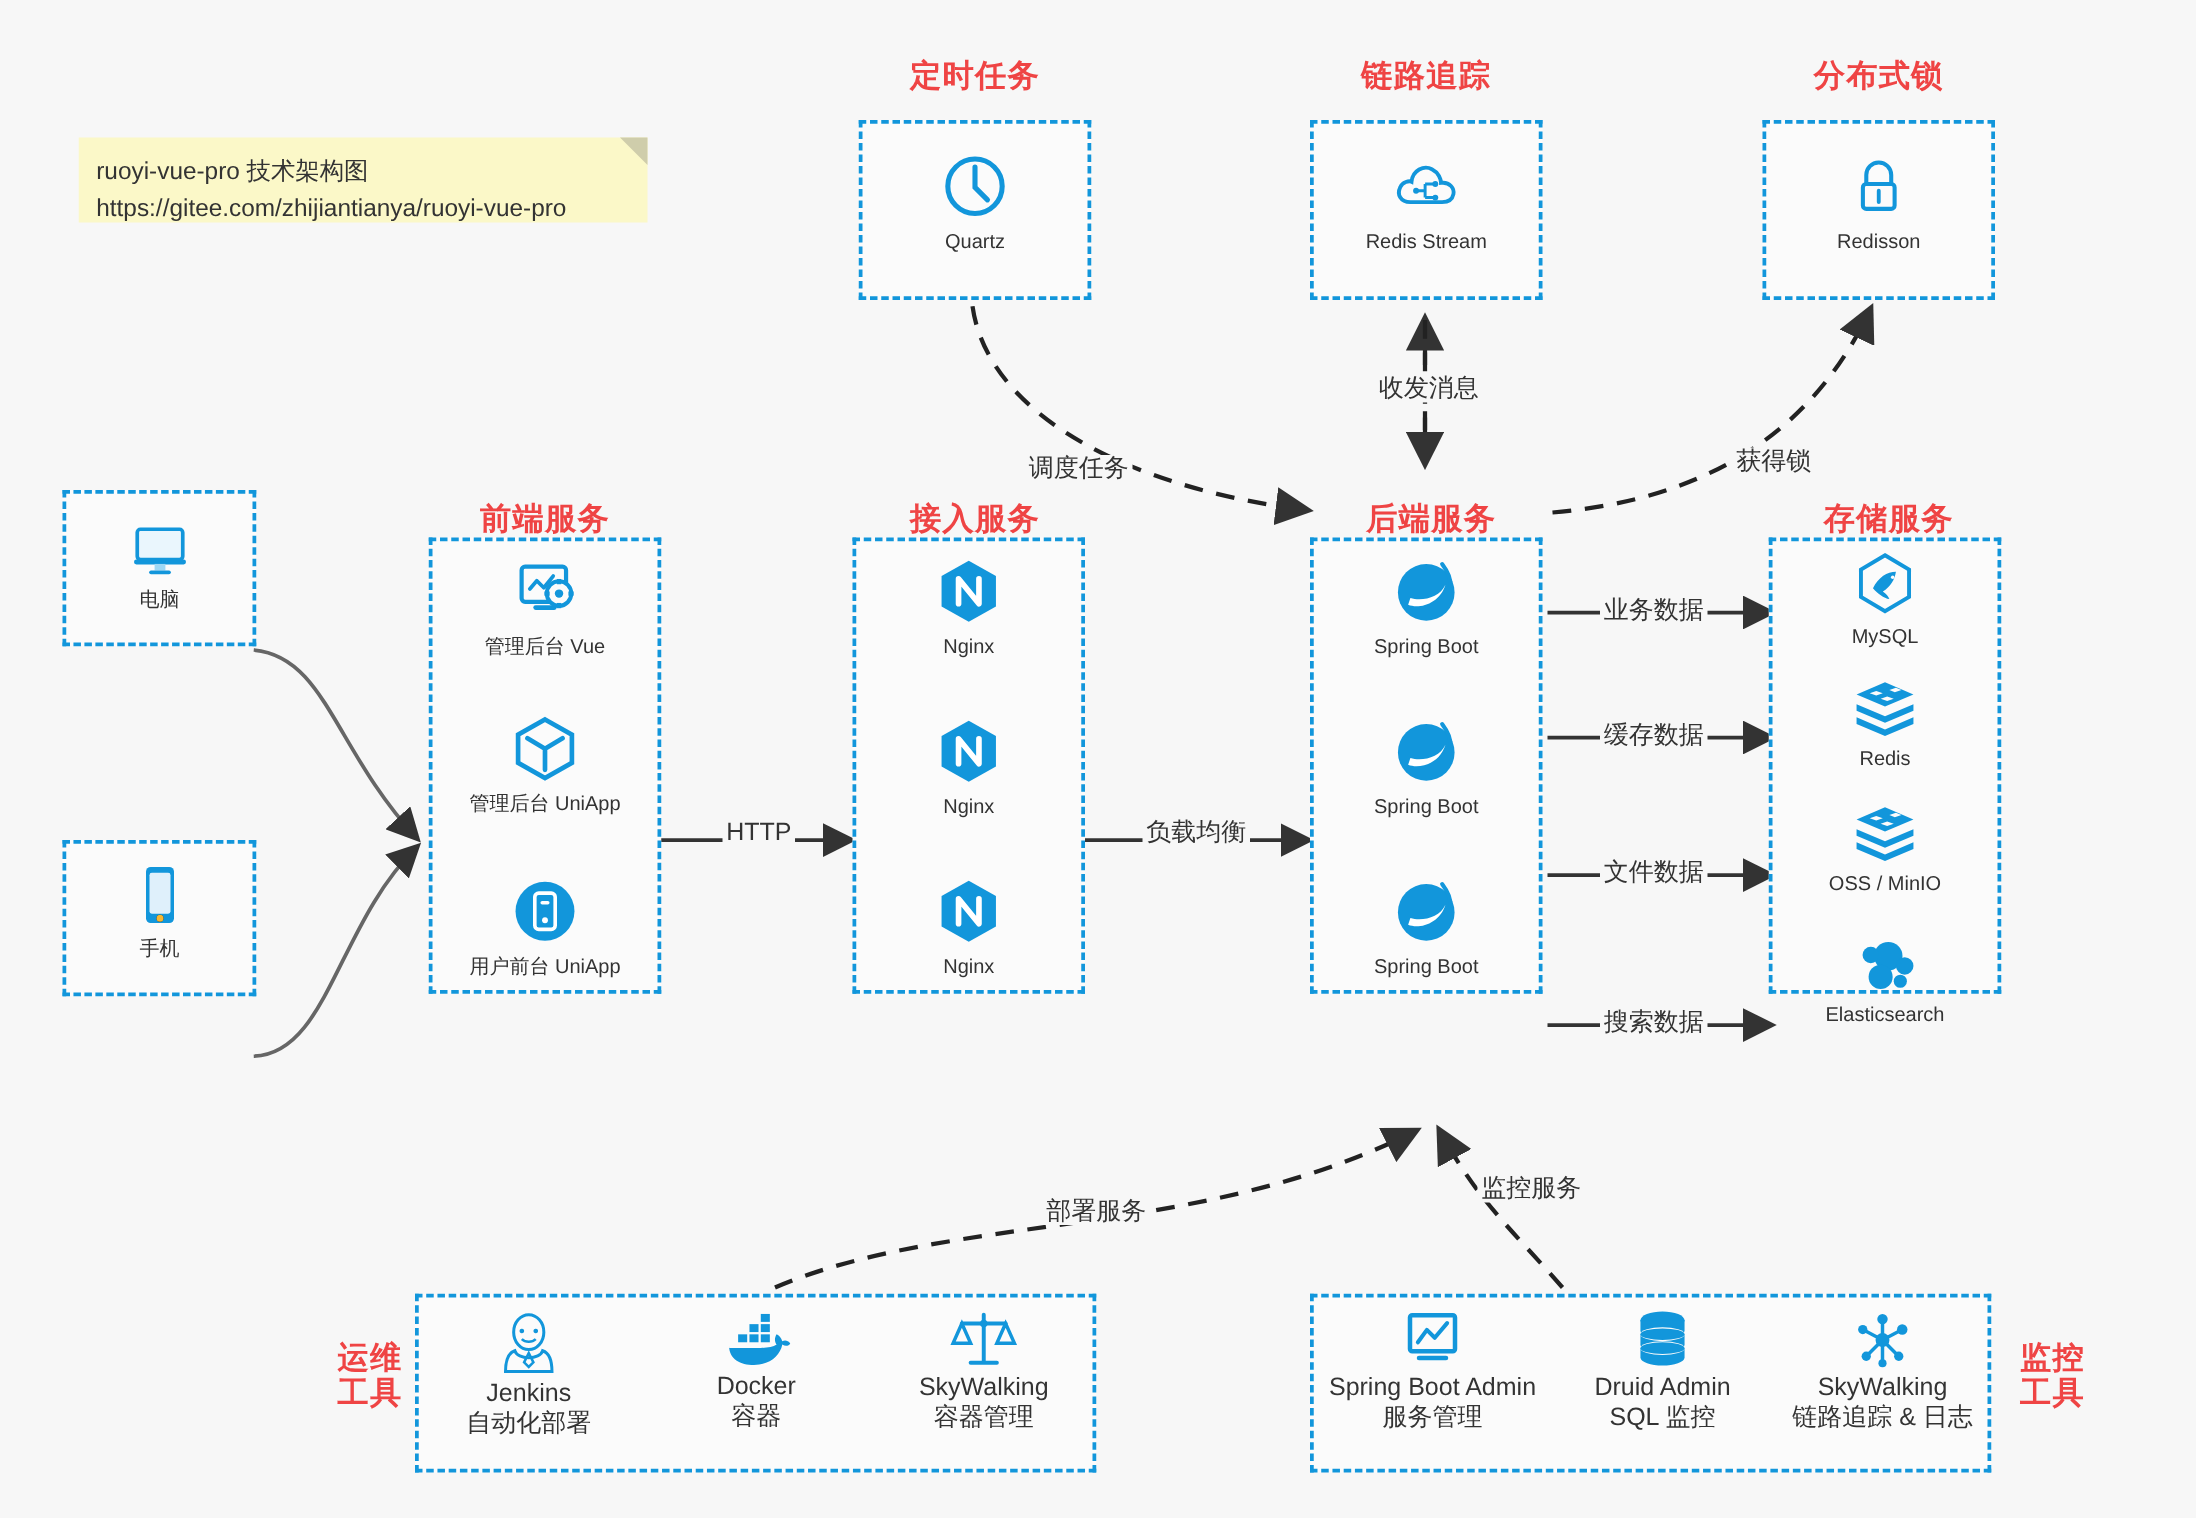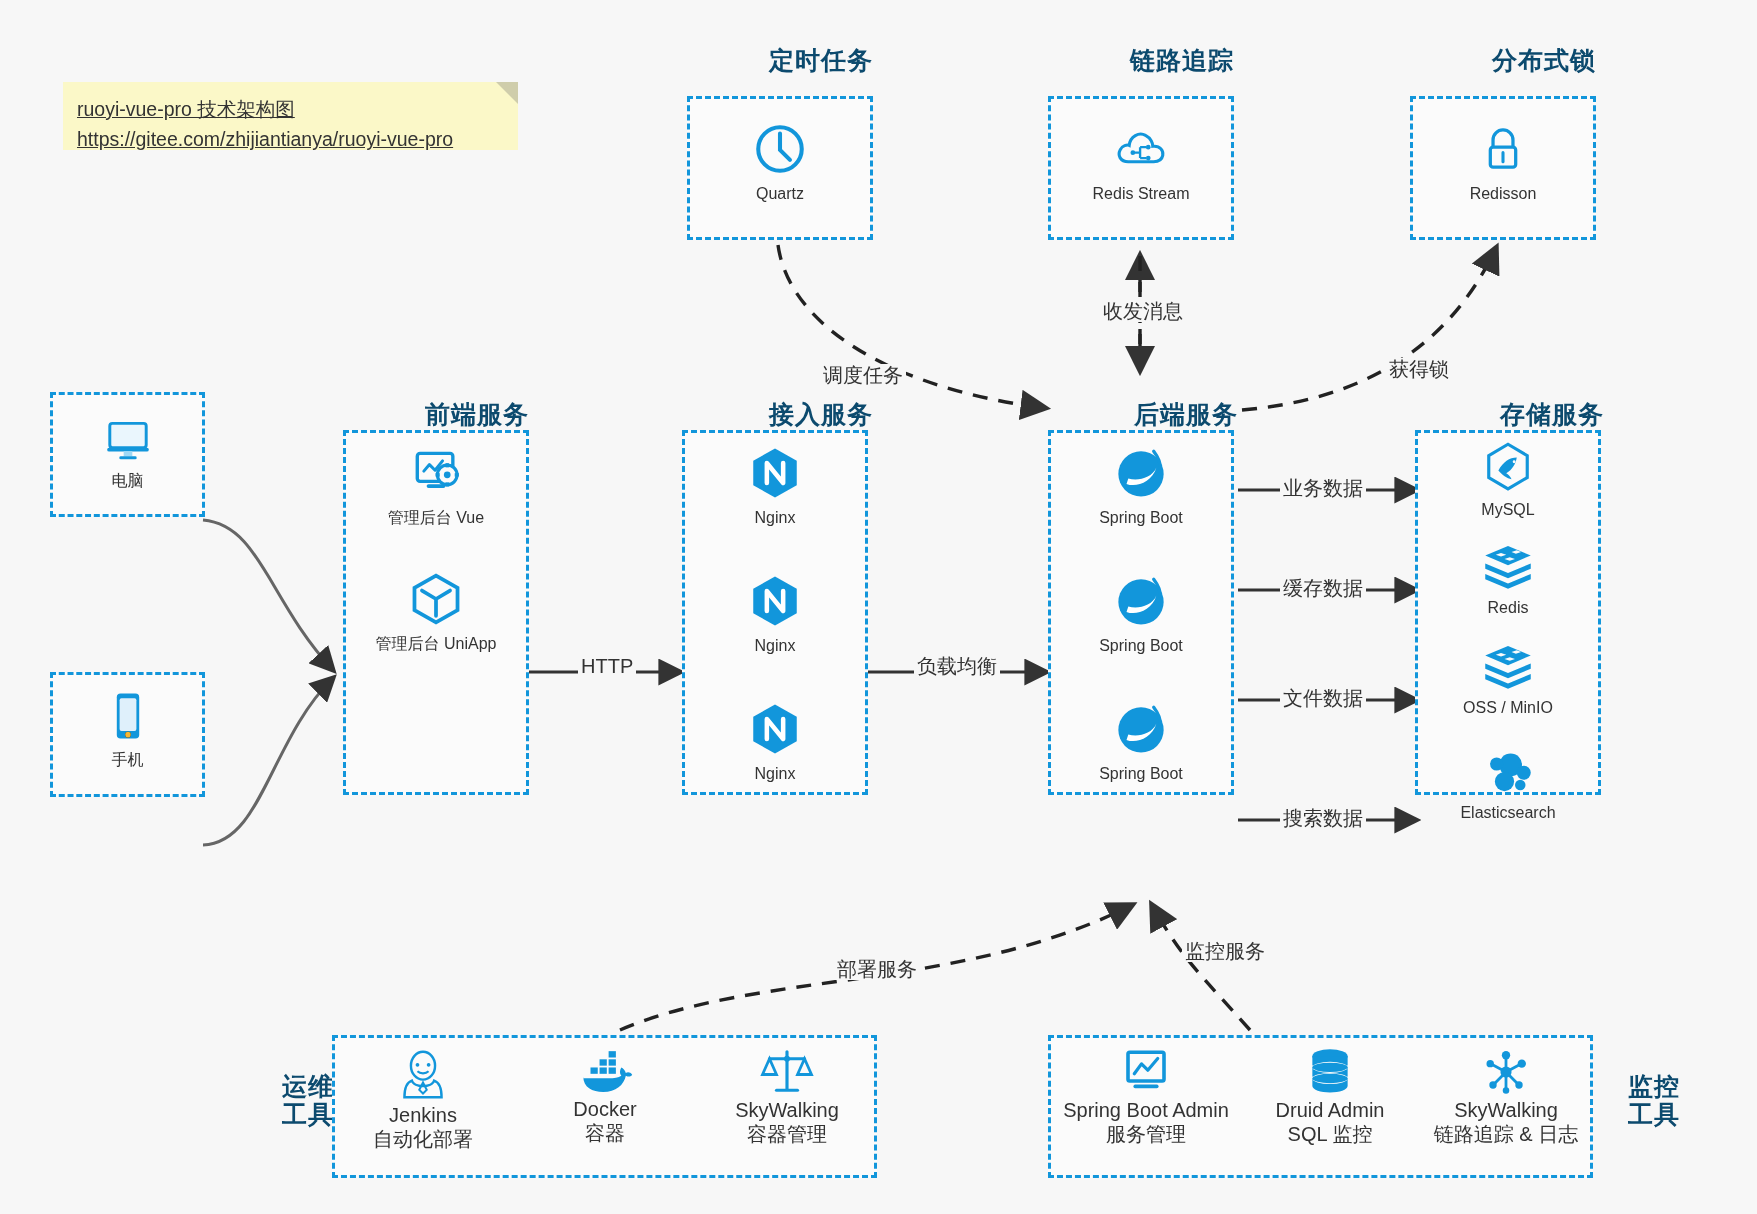--- a/index.html
+++ b/index.html
@@ -14,26 +14,26 @@
   
   .dbox{
     position:absolute;
     border:3px dashed #1296db;
     background:#fbfbfb;
     box-sizing:border-box;
   }
   
   .gtitle{
     position:absolute;
-    color:#0c4a6e;
+    color:#ef4444;
     font-weight:bold;
     font-size:25px;
     letter-spacing:1px;
     white-space:nowrap;
-    text-align:right;
+    text-align:center;
   }
   .gtitle.twoline{line-height:1.12;}
 
   
   .node{position:absolute;text-align:center;}
   .node .cap{
     color:#333;
     font-size:16px;
     line-height:1.25;
     white-space:nowrap;
@@ -102,21 +102,21 @@
     <path d="M1140,370 L1140,256" fill="none" stroke="#222" stroke-width="3.4" stroke-dasharray="15,11" marker-end="url(#ah)"></path>
     <path d="M1140,256 L1140,370" fill="none" stroke="#222" stroke-width="3.4" stroke-dasharray="15,11" marker-end="url(#ah)"></path>
 
     <path d="M1242,410 C 1360,400 1448,350 1496,248" fill="none" stroke="#222" stroke-width="3.4" stroke-dasharray="15,11" marker-end="url(#ah)"></path>
 
     <path d="M620,1030 C 760,970 960,992 1132,905" fill="none" stroke="#222" stroke-width="3.4" stroke-dasharray="15,11" marker-end="url(#ah)"></path>
 
     <path d="M1250,1030 C 1206,980 1182,960 1152,905" fill="none" stroke="#222" stroke-width="3.4" stroke-dasharray="15,11" marker-end="url(#ah)"></path>
   </svg>
 
-  <div class="note" style="left:63px;top:82px;width:455px;height:68px;text-decoration:underline;">
+  <div class="note" style="left:63px;top:110px;width:455px;height:68px;">
     <span class="fold"></span>
     <div>ruoyi-vue-pro 技术架构图</div>
     <div>https://gitee.com/zhijiantianya/ruoyi-vue-pro</div>
   </div>
 
   <div class="gtitle" style="left:687px;top:44px;width:186px;">定时任务</div>
   <div class="gtitle" style="left:1048px;top:44px;width:186px;">链路追踪</div>
   <div class="gtitle" style="left:1410px;top:44px;width:186px;">分布式锁</div>
 
   <div class="gtitle" style="left:343px;top:398px;width:186px;">前端服务</div>
@@ -207,20 +207,29 @@
   </div>
 
   <div class="node" style="left:343px;top:570px;width:186px;">
     <svg class="ic" width="60" height="58" viewBox="0 0 64 62">
       <path d="M32 6 L55 19 L55 43 L32 56 L9 43 L9 19 Z" fill="none" stroke="#1296db" stroke-width="4"></path>
       <path d="M32 31 L32 49 M32 31 L17 22 M32 31 L47 22" fill="none" stroke="#1296db" stroke-width="4" stroke-linecap="round"></path>
     </svg>
     <div class="cap">管理后台 UniApp</div>
   </div>
 
+  <div class="node" style="left:343px;top:700px;width:186px;">
+    <svg class="ic" width="58" height="58" viewBox="0 0 64 64">
+      <circle cx="32" cy="32" r="26" fill="#1296db"></circle>
+      <rect x="23" y="16" width="18" height="32" rx="3.5" fill="none" stroke="#ffffff" stroke-width="3.2"></rect>
+      <rect x="28" y="23" width="8" height="3" rx="1.5" fill="#ffffff"></rect>
+      <circle cx="32" cy="40" r="2.6" fill="#ffffff"></circle>
+    </svg>
+    <div class="cap">用户前台 UniApp</div>
+  </div>
 
   <div class="dbox" style="left:682px;top:430px;width:186px;height:365px;"></div>
 
   <div class="node" style="left:682px;top:444px;width:186px;">
     <svg class="ic" width="58" height="58" viewBox="0 0 64 64">
       <path d="M32 5 L56 18.5 L56 45.5 L32 59 L8 45.5 L8 18.5 Z" fill="#1296db"></path>
       <path d="M23 43 L23 21 L41 43 L41 21" fill="none" stroke="#ffffff" stroke-width="5" stroke-linejoin="round" stroke-linecap="round"></path>
     </svg>
     <div class="cap">Nginx</div>
   </div>

